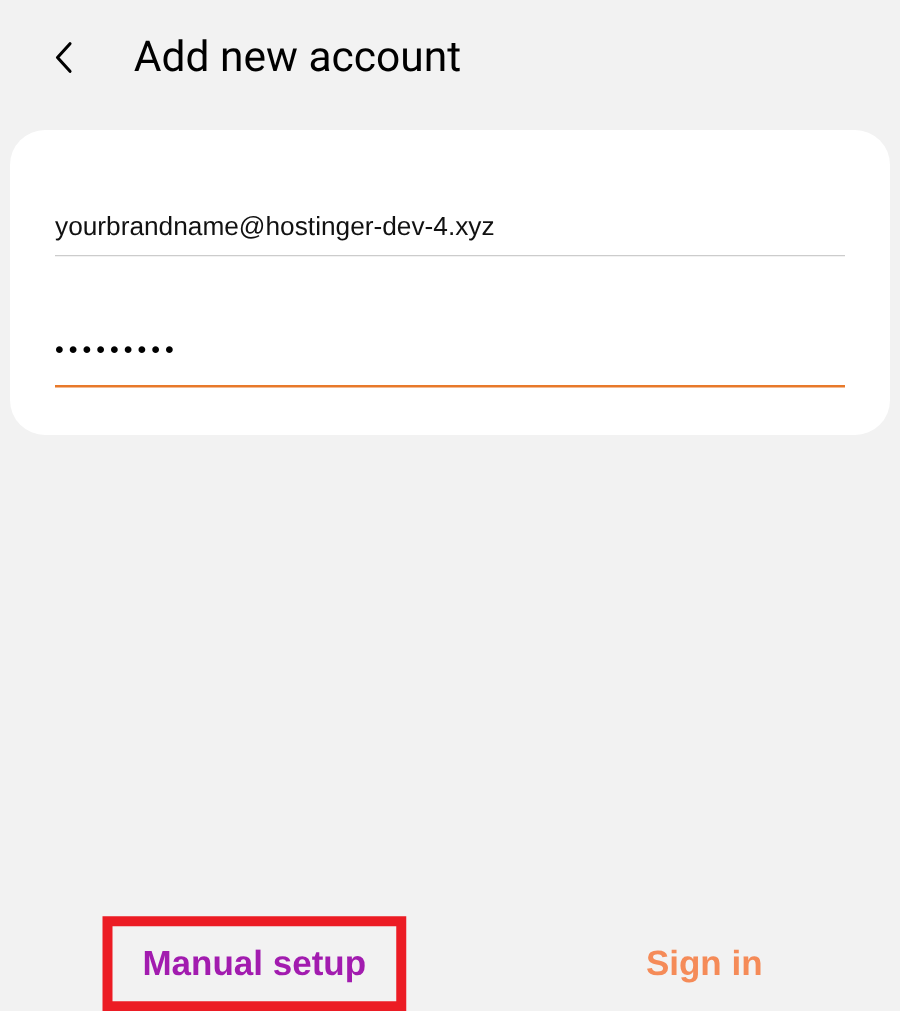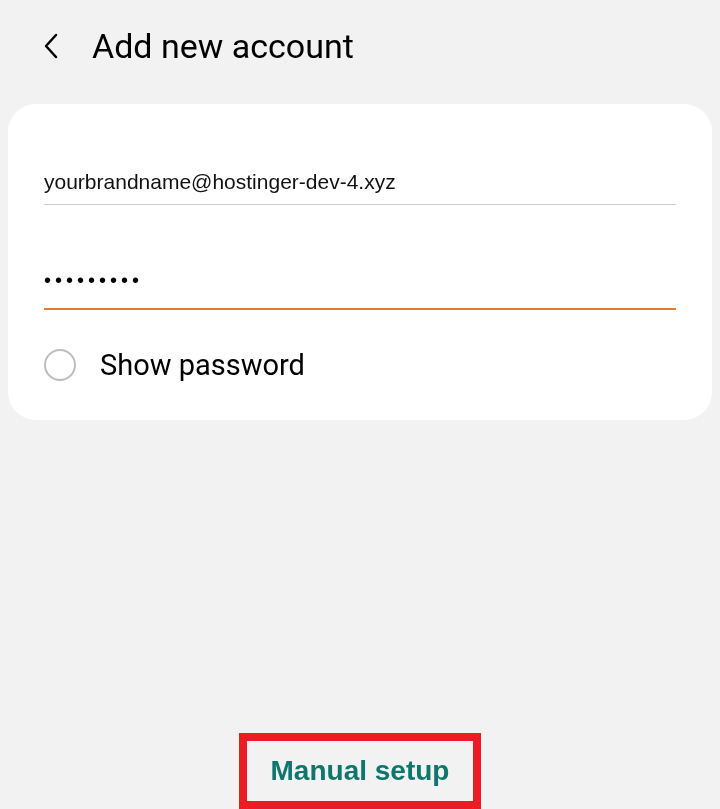--- a/index.html
+++ b/index.html
@@ -28,20 +28,21 @@
       justify-content: center;
     }
     .back-icon svg {
       width: 16px;
       height: 28px;
     }
     .page-title {
       font-size: 34px;
       font-weight: 400;
       color: #000;
+      margin-left: 15px;
     }
     .card {
       background: #fff;
       border-radius: 28px;
       margin: 12px 8px 0 8px;
       padding: 60px 36px 38px 36px;
     }
     .input-field {
       width: 100%;
       border: none;
@@ -91,21 +92,21 @@
     }
     .btn {
       font-size: 28px;
       font-weight: 600;
       padding: 16px 28px;
       background: transparent;
       border: none;
       cursor: pointer;
     }
     .btn-manual {
-      color: #0f766e;
+      color: #a21caf;
       border: 8px solid #ec1c24;
       padding: 14px 24px;
     }
     .btn-signin {
       color: #f58b58;
       font-weight: 700;
     }
   </style>
 </head>
 <body>
@@ -115,21 +116,18 @@
     <svg viewBox="0 0 16 28" fill="none" stroke="#000" stroke-width="2.5" stroke-linecap="round" stroke-linejoin="round">
       <polyline points="13,3 3,14 13,25"></polyline>
     </svg>
   </div>
   <h1 class="page-title">Add new account</h1>
 </div>
 
 <div class="card">
   <input type="text" class="input-field input-email" value="yourbrandname@hostinger-dev-4.xyz" style="">
   <input type="text" class="input-field input-password" value="•••••••••" style="">
-  <div class="checkbox-row">
-    <div class="checkbox-circle"></div>
-    <span class="checkbox-label">Show password</span>
-  </div>
 </div>
 
 <div class="bottom-bar">
   <button class="btn btn-manual">Manual setup</button>
+  <button class="btn btn-signin">Sign in</button>
 </div>
 
 </body></html>

